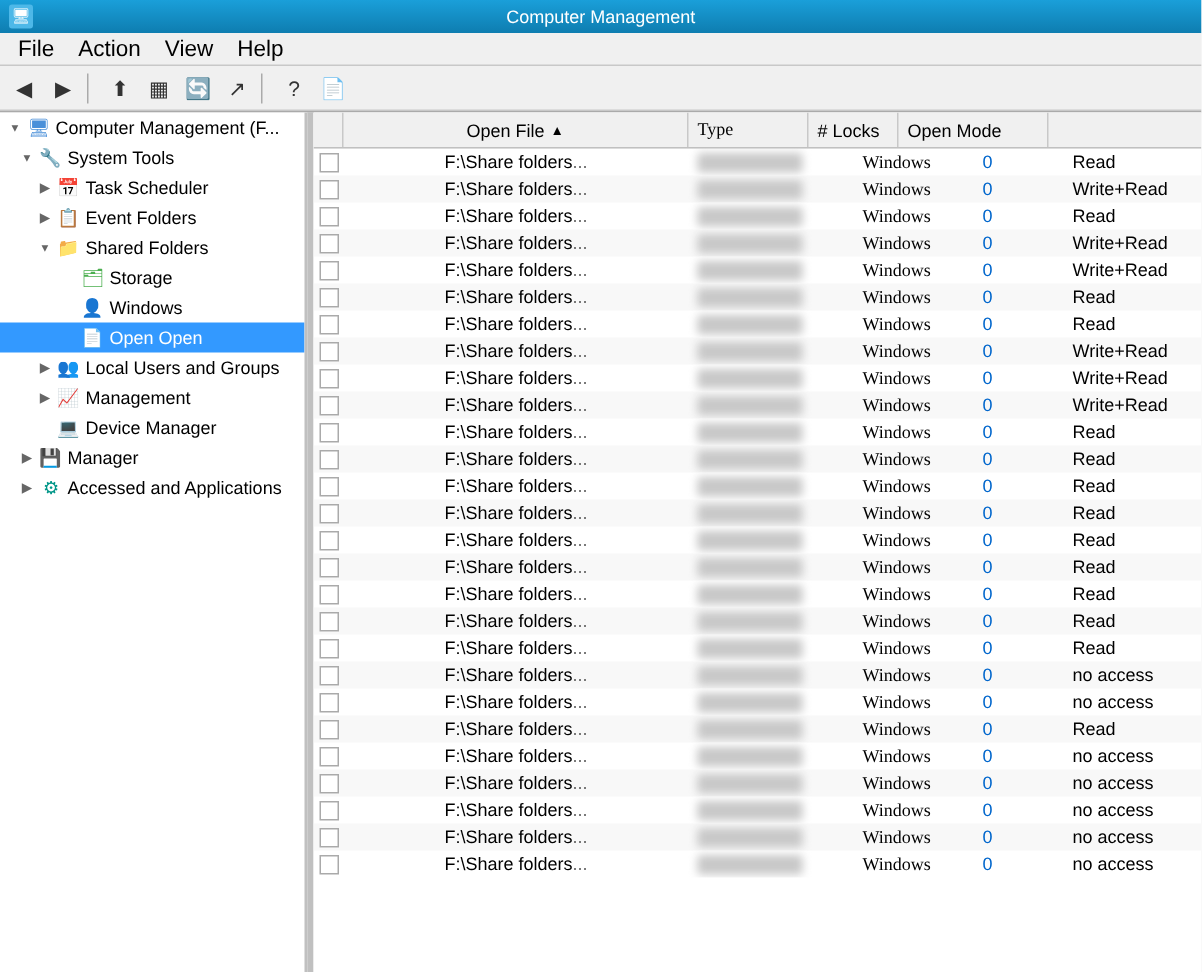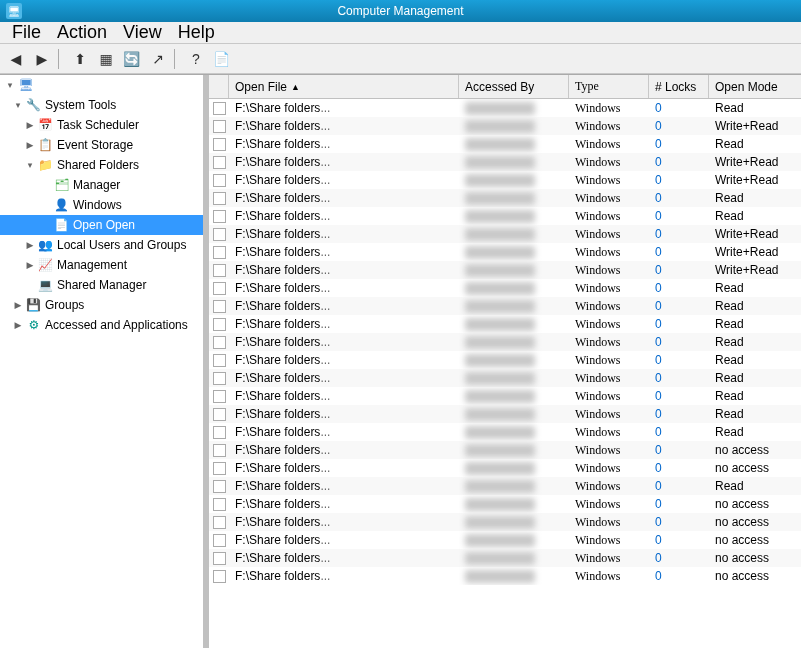--- a/index.html
+++ b/index.html
@@ -42,21 +42,21 @@
       background: #f0f0f0;
       height: 22px;
       display: flex;
       align-items: center;
       padding: 0 4px;
       border-bottom: 1px solid #c8c8c8;
     }
     .menu-item {
       padding: 2px 8px;
       cursor: pointer;
-      font-size: 18px;
+      font-size: 15px;
       color: #000;
     }
 
     
     .toolbar {
       background: #f0f0f0;
       height: 30px;
       display: flex;
       align-items: center;
       padding: 2px 4px;
@@ -219,21 +219,21 @@
       min-width: 20px;
       justify-content: center;
       padding: 0;
     }
     .cell-checkbox-inner {
       width: 13px;
       height: 13px;
       border: 1px solid #aaa;
       background: white;
     }
-    .col-open-file { width: 230px; min-width: 230px; }
+    .col-open-file { width: 230px; min-width: 230px; justify-content: center; }
     .col-accessed-by { width: 110px; min-width: 110px; }
     .col-type { width: 80px; min-width: 80px; font-family: Liberation Serif, serif; }
     .col-locks { width: 60px; min-width: 60px; }
     .col-open-mode { width: 100px; min-width: 100px; }
 
     .blurred {
       filter: blur(3px);
       background: #c8c8c8;
       color: transparent;
       border-radius: 2px;
@@ -292,50 +292,51 @@
   <button class="toolbar-btn">📄</button>
 </div>
 
 <div class="main-content">
 
   <div class="tree-panel">
 
     <div class="tree-item" style="padding-left:2px;">
       <span class="expand-icon">▾</span>
       <span class="node-icon icon-computer">🖥</span>
+      <span class="label">Computer Management (F...</span>
     </div>
 
     <div class="tree-item" style="padding-left:10px;">
       <span class="expand-icon">▾</span>
       <span class="node-icon icon-tools">🔧</span>
       <span class="label">System Tools</span>
     </div>
 
     <div class="tree-item" style="padding-left:22px;">
       <span class="expand-icon">▶</span>
       <span class="node-icon icon-task">📅</span>
       <span class="label">Task Scheduler</span>
     </div>
 
     <div class="tree-item" style="padding-left:22px;">
       <span class="expand-icon">▶</span>
       <span class="node-icon icon-event">📋</span>
-      <span class="label">Event Storage</span>
+      <span class="label">Event Folders</span>
     </div>
 
     <div class="tree-item" style="padding-left:22px;">
       <span class="expand-icon">▾</span>
       <span class="node-icon icon-folder-shared">📁</span>
       <span class="label">Shared Folders</span>
     </div>
 
     <div class="tree-item" style="padding-left:38px;">
       <span class="expand-icon" style="visibility:hidden;">▶</span>
       <span class="node-icon icon-share">🗂</span>
-      <span class="label">Manager</span>
+      <span class="label">Storage</span>
     </div>
 
     <div class="tree-item" style="padding-left:38px;">
       <span class="expand-icon" style="visibility:hidden;">▶</span>
       <span class="node-icon icon-sessions">👤</span>
       <span class="label">Windows</span>
     </div>
 
     <div class="tree-item selected" style="padding-left:38px;">
       <span class="expand-icon" style="visibility:hidden;">▶</span>
@@ -351,48 +352,45 @@
 
     <div class="tree-item" style="padding-left:22px;">
       <span class="expand-icon">▶</span>
       <span class="node-icon icon-perf">📈</span>
       <span class="label">Management</span>
     </div>
 
     <div class="tree-item" style="padding-left:22px;">
       <span class="expand-icon" style="visibility:hidden;">▶</span>
       <span class="node-icon icon-device">💻</span>
-      <span class="label">Shared Manager</span>
+      <span class="label">Device Manager</span>
     </div>
 
     <div class="tree-item" style="padding-left:10px;">
       <span class="expand-icon">▶</span>
       <span class="node-icon icon-storage">💾</span>
-      <span class="label">Groups</span>
+      <span class="label">Manager</span>
     </div>
 
     <div class="tree-item" style="padding-left:10px;">
       <span class="expand-icon">▶</span>
       <span class="node-icon icon-services">⚙</span>
       <span class="label">Accessed and Applications</span>
     </div>
   </div>
 
   <div class="resize-handle"></div>
 
   <div class="content-panel">
 
     <div class="table-header">
       <div class="col-header" style="width:20px; min-width:20px; padding:0;"></div>
       <div class="col-header col-open-file">
         <span>Open File</span>
         <span class="sort-arrow">▲</span>
-      </div>
-      <div class="col-header col-accessed-by">
-        <span>Accessed By</span>
       </div>
       <div class="col-header col-type">
         <span>Type</span>
       </div>
       <div class="col-header col-locks">
         <span># Locks</span>
       </div>
       <div class="col-header col-open-mode">
         <span>Open Mode</span>
       </div>

